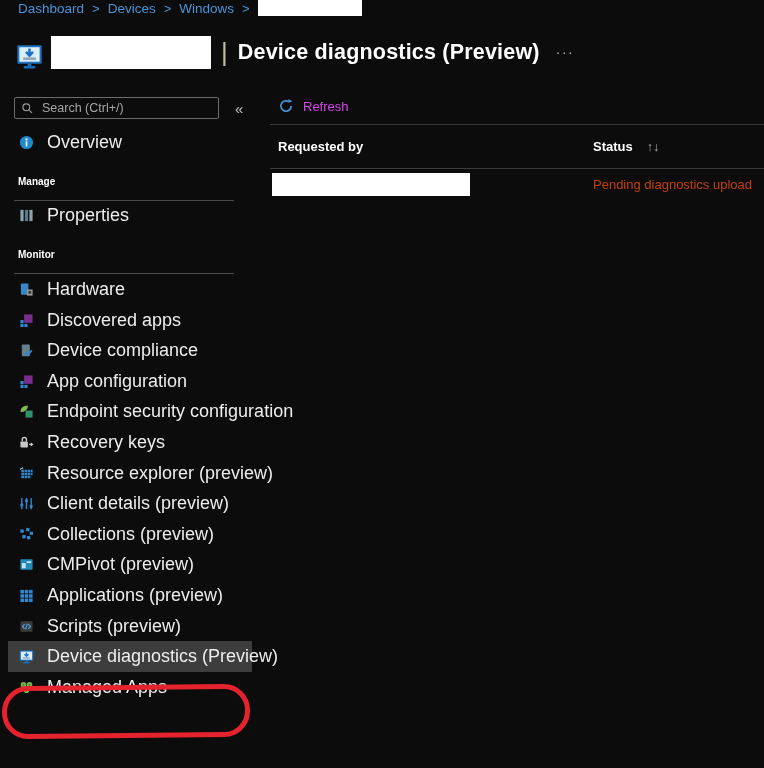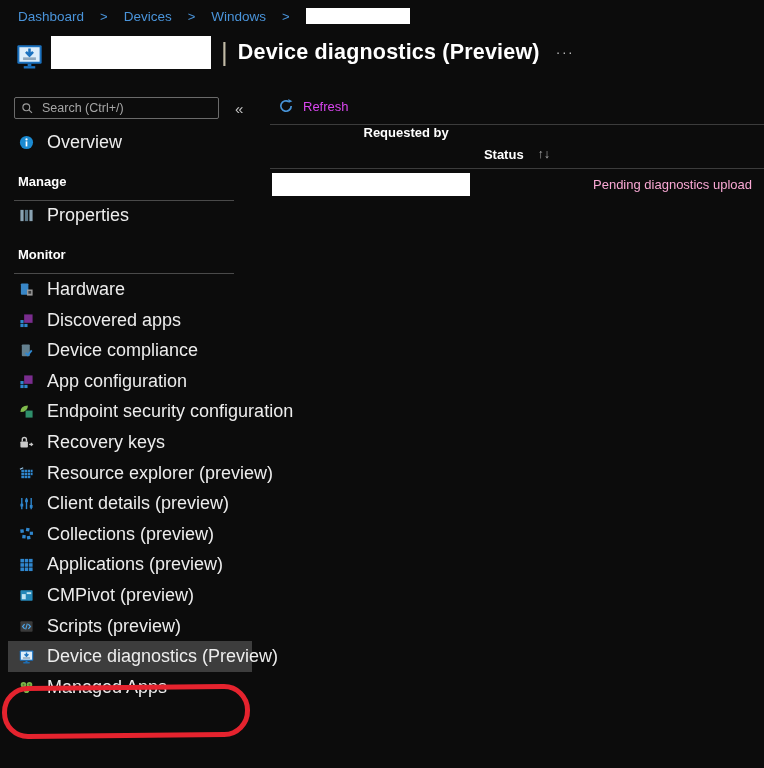--- a/index.html
+++ b/index.html
@@ -2,59 +2,59 @@
 <html><head>
 <meta charset="utf-8">
 <style>
   html,body{margin:0;padding:0;}
   body{
     width:764px;height:768px;position:relative;overflow:hidden;
     background:#0c0c0c;color:#f2f2f2;
     font-family:"Liberation Sans", sans-serif;
   }
   
-  .breadcrumb{position:absolute;left:18px;top:8px;display:flex;align-items:center;gap:16px;font-size:13.5px;}
+  .breadcrumb{position:absolute;left:18px;top:0;display:flex;align-items:center;gap:8px;font-size:13.5px;}
   .crumb{color:#4a94da;cursor:pointer;white-space:nowrap;}
   .crumb-sep{color:#4a94da;font-size:13px;}
   .redact-sm{display:inline-block;width:104px;height:16px;background:#ffffff;}
   
   .titlebar{position:absolute;left:16px;top:33px;height:38px;display:flex;align-items:center;}
   .title-icon svg{width:27px;height:30px;display:block;margin-top:8px;}
   .redact-title{width:160px;height:33px;background:#ffffff;margin-left:8px;}
   .title-sep{font-size:26px;font-weight:300;color:#c2bba6;margin:0 10px;}
   .page-title{font-size:21.5px;font-weight:600;color:#ffffff;letter-spacing:.2px;white-space:nowrap;}
   .more-btn{margin-left:16px;color:#b5b5b5;font-size:14px;letter-spacing:1.5px;cursor:pointer;}
   
   .sidebar{position:absolute;left:0;top:88px;width:262px;bottom:0;}
   .search-row{display:flex;align-items:center;margin:9px 0 0 14px;}
   .search-box{width:205px;height:22px;border:1px solid #6b6b6b;border-radius:2px;display:flex;align-items:center;padding:0 6px;gap:6px;box-sizing:border-box;background:transparent;}
   .search-box svg{width:13px;height:13px;flex:0 0 13px;}
   .search-box input{background:transparent;border:0;outline:0;color:#cccccc;font-size:12.5px;width:100%;font-family:"Liberation Sans", sans-serif;}
   .search-box input::placeholder{color:#a6a6a6;}
   .collapse-btn{margin-left:16px;color:#c4c4c4;font-size:15px;cursor:pointer;}
-  .section-title{font-size:13px;font-weight:700;color:#ffffff;margin:16px 0 0 18px;line-height:16px;}
+  .section-title{font-size:10px;font-weight:700;color:#ffffff;margin:16px 0 0 18px;line-height:16px;}
   .side-divider{border-bottom:1px solid #4a4a4a;margin:10px 28px 0 14px;}
   .nav-item{height:30.6px;display:flex;align-items:center;padding-left:18px;gap:13px;font-size:18px;color:#ededed;cursor:pointer;box-sizing:border-box;}
   .nav-item .ico{width:16px;height:16px;flex:0 0 16px;display:flex;align-items:center;justify-content:center;}
   .nav-item .ico svg{width:15px;height:15px;display:block;}
   .nav-item .lbl{white-space:nowrap;}
   .nav-item.overview{margin-top:8px;}
   .nav-item.selected{background:#3d3d3d;margin-left:8px;padding-left:10px;width:244px;}
   
   .annotation-oval{position:absolute;left:2px;top:685px;width:238px;height:43px;border:5px solid #e5232e;border-radius:26px;transform:rotate(-.6deg);pointer-events:none;z-index:6;}
   
   .main{position:absolute;left:270px;top:88px;right:0;bottom:0;}
   .toolbar{height:36px;display:flex;align-items:center;padding-left:8px;border-bottom:1px solid #3c3c3c;}
   .refresh-btn{display:flex;align-items:center;gap:9px;font-size:13px;color:#d946ef;cursor:pointer;}
   .refresh-btn svg{width:16px;height:16px;}
-  .grid-header{height:43px;display:flex;align-items:center;border-bottom:1px solid #3c3c3c;font-weight:700;font-size:13px;color:#ffffff;flex-direction:column;}
+  .grid-header{height:43px;display:flex;align-items:center;border-bottom:1px solid #3c3c3c;font-weight:700;font-size:13px;color:#ffffff;}
   .col-requested{width:323px;padding-left:8px;box-sizing:border-box;}
   .col-status{flex:1;display:flex;align-items:center;gap:14px;}
   .sort-glyph{font-weight:400;color:#a8a8a8;font-size:12.5px;}
-  .grid-row{height:31px;display:flex;align-items:center;font-size:13px;color:#f9a8d4;}
+  .grid-row{height:31px;display:flex;align-items:center;font-size:13px;color:#c2410c;}
   .row-requested{width:323px;box-sizing:border-box;display:flex;align-items:center;}
   .redact-cell{width:198px;height:23px;background:#ffffff;margin-left:2px;}
   .row-status{flex:1;}
 </style>
 </head>
 <body>
 
 <div class="breadcrumb">
   <span class="crumb">Dashboard</span>
   <span class="crumb-sep">&gt;</span>
@@ -242,50 +242,50 @@
             <rect x="8.5" y="9.5" width="3.6" height="3.6" transform="rotate(-10 10.3 11.3)"></rect>
           </g>
         </svg>
     </span>
     <span class="lbl">Collections (preview)</span>
   </div>
 
   <div class="nav-item">
     <span class="ico">
       <svg viewBox="0 0 16 16">
+          <rect x="1.5" y="2.5" width="13" height="11" rx="0.8" fill="#2487b8"></rect>
+          <rect x="3" y="6.5" width="4.2" height="5.5" fill="#bfe3f2"></rect>
+          <rect x="8.2" y="4.5" width="4.8" height="2" fill="#bfe3f2"></rect>
+        </svg>
+    </span>
+    <span class="lbl">CMPivot (preview)</span>
+  </div>
+
+  <div class="nav-item">
+    <span class="ico">
+      <svg viewBox="0 0 16 16">
           <g fill="#2f87cf">
             <rect x="1.5" y="2" width="3.8" height="3.8"></rect>
             <rect x="6.1" y="2" width="3.8" height="3.8"></rect>
             <rect x="10.7" y="2" width="3.8" height="3.8"></rect>
             <rect x="1.5" y="6.6" width="3.8" height="3.8"></rect>
             <rect x="6.1" y="6.6" width="3.8" height="3.8"></rect>
             <rect x="10.7" y="6.6" width="3.8" height="3.8"></rect>
             <rect x="1.5" y="11.2" width="3.8" height="3.8"></rect>
             <rect x="6.1" y="11.2" width="3.8" height="3.8"></rect>
             <rect x="10.7" y="11.2" width="3.8" height="3.8"></rect>
           </g>
         </svg>
     </span>
     <span class="lbl">Applications (preview)</span>
   </div>
 
   <div class="nav-item">
     <span class="ico">
       <svg viewBox="0 0 16 16">
-          <rect x="1.5" y="2.5" width="13" height="11" rx="0.8" fill="#2487b8"></rect>
-          <rect x="3" y="6.5" width="4.2" height="5.5" fill="#bfe3f2"></rect>
-          <rect x="8.2" y="4.5" width="4.8" height="2" fill="#bfe3f2"></rect>
-        </svg>
-    </span>
-    <span class="lbl">CMPivot (preview)</span>
-  </div>
-
-  <div class="nav-item">
-    <span class="ico">
-      <svg viewBox="0 0 16 16">
           <rect x="1.5" y="2.5" width="13" height="11" rx="1" fill="#3a3a3a"></rect>
           <path d="M6 5.5 L3.8 8 L6 10.5 M10 5.5 L12.2 8 L10 10.5" stroke="#4fa3e3" stroke-width="1.3" fill="none"></path>
           <line x1="8.9" y1="5" x2="7.1" y2="11" stroke="#4fa3e3" stroke-width="1.2"></line>
         </svg>
     </span>
     <span class="lbl">Scripts (preview)</span>
   </div>
 
   <div class="nav-item selected">
     <span class="ico">

